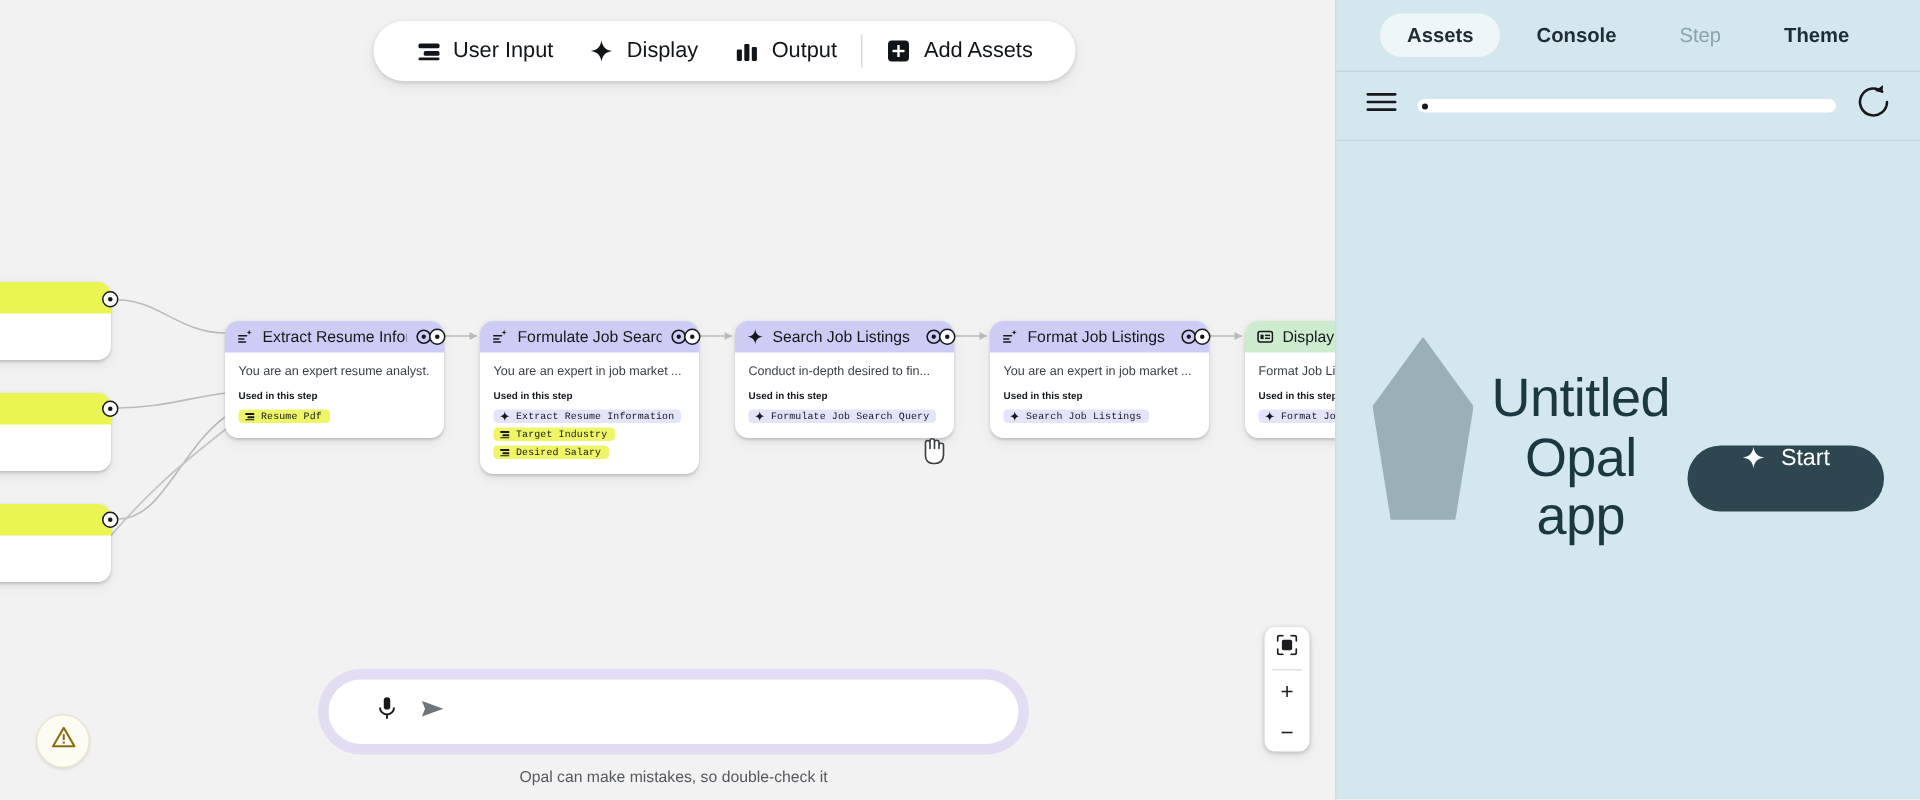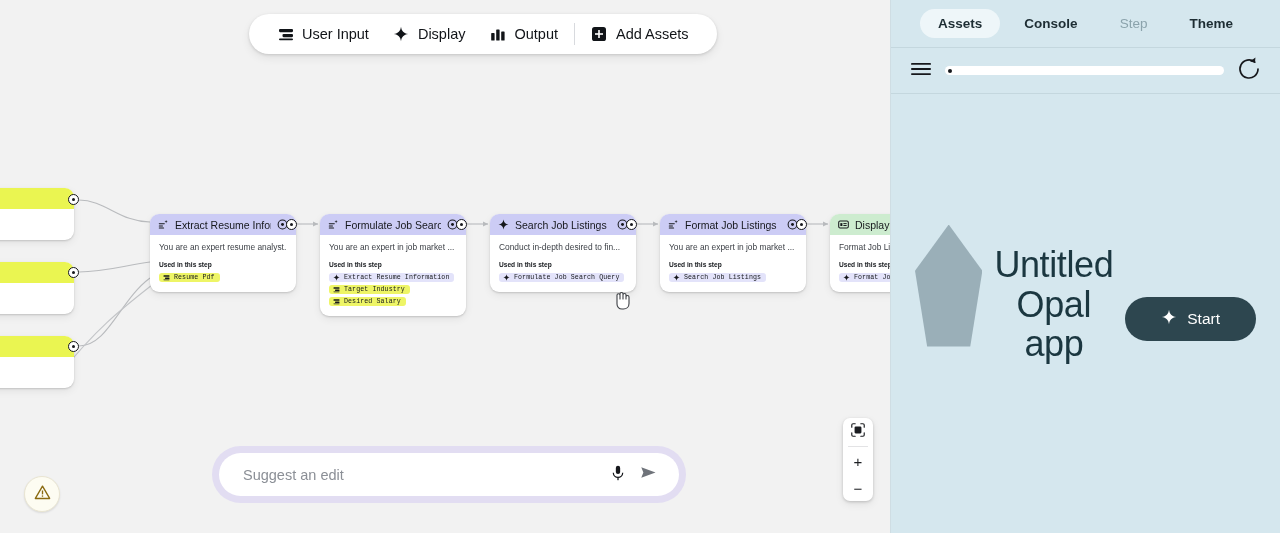--- a/index.html
+++ b/index.html
@@ -199,21 +199,21 @@
   }
   #app-sub {
     margin-top: 13px; font-size: 15.5px; color: #21414b;
     text-align: center; line-height: 1.4; max-width: 250px;
   }
   #start {
     margin-top: 28px;
     background: #2d464f; color: #fff;
     border: none; border-radius: 26px;
     height: 44px; padding: 0 36px;
-    display: flex; align-items: center; gap: 10px;
+    display: flex; gap: 10px;
     font-size: 15.5px; font-family: "Liberation Sans", sans-serif;
     cursor: pointer;
   }
 </style>
 </head>
 <body>
 
 <div id="app">
 
   <div id="canvas">
@@ -526,39 +526,39 @@
       <div class="zbtn">
         <span class="zsym">+</span>
       </div>
       <div class="zbtn" style="height:26px;">
         <span class="zsym">−</span>
       </div>
     </div>
 
     <div id="promptwrap">
       <div id="prompt">
-        <span id="prompt-placeholder">Suggest an edit</span>
         <span class="pbtn">
           <span>
             <svg viewBox="0 0 20 20" width="18" height="18">
               <rect x="7.6" y="2" width="4.8" height="9.2" rx="2.4" fill="#16181c"></rect>
               <path d="M4.8 9.6 a5.2 5.2 0 0 0 10.4 0" fill="none" stroke="#16181c" stroke-width="1.4"></path>
               <rect x="9.3" y="14.6" width="1.4" height="3.4" fill="#16181c"></rect>
             </svg>
           </span>
         </span>
         <span class="pbtn">
           <span>
             <svg viewBox="0 0 20 20" width="19" height="19">
               <path d="M2.4 4.6 L17.4 10 L2.4 15.4 L4.6 10 Z" fill="#6f737a"></path>
             </svg>
           </span>
         </span>
       </div>
     </div>
+    <div id="disclaimer">Opal can make mistakes, so double-check it</div>
 
   </div>
 
   <div id="panel">
 
     <div id="tabs">
       <div class="tab active">Assets</div>
       <div class="tab">Console</div>
       <div class="tab disabled">Step</div>
       <div class="tab">Theme</div>

